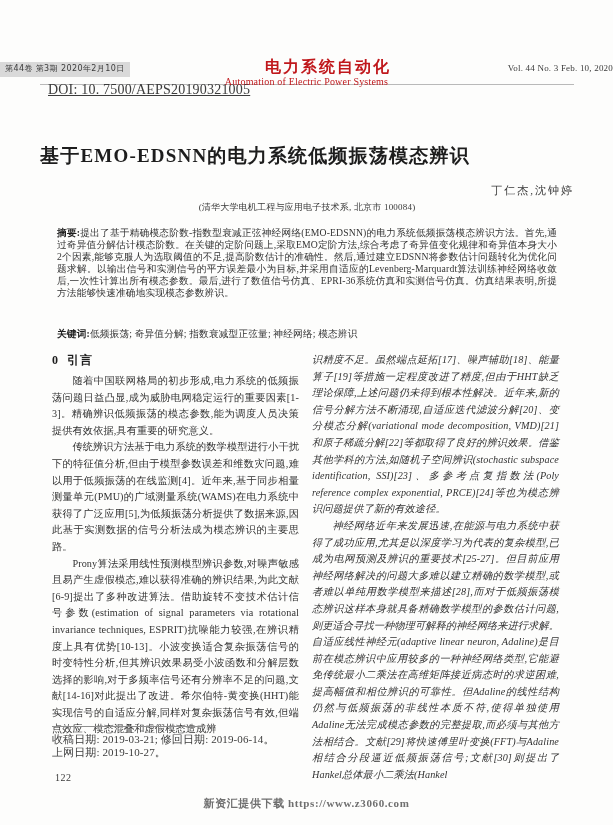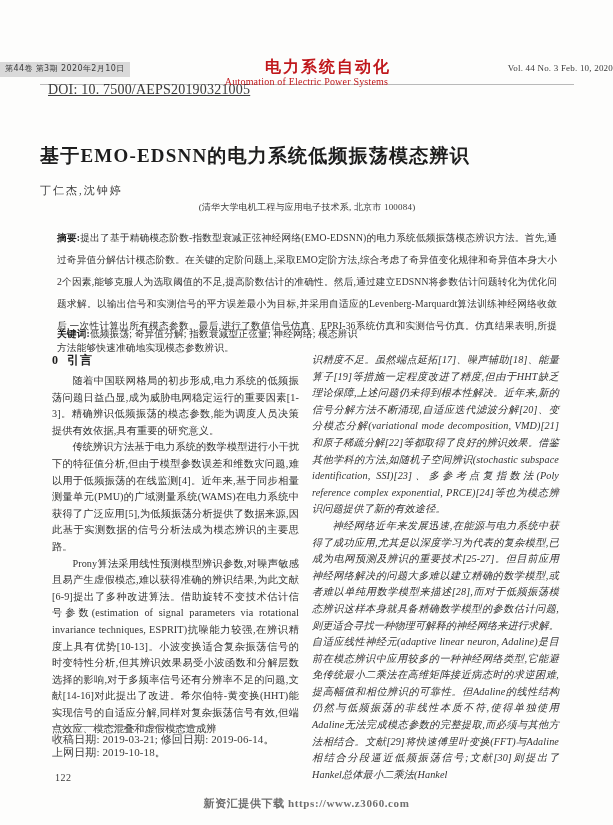--- a/index.html
+++ b/index.html
@@ -109,21 +109,21 @@
     font-size: 19px;
     font-weight: bold;
     letter-spacing: 1.2px;
     color: #1d1d1d;
   }
   .authors {
     position: absolute;
     left: 40px;
     top: 183px;
     width: 534px;
-    text-align: left;
+    text-align: right;
     font-size: 11px;
     letter-spacing: 2px;
     color: #3a3a3a;
   }
   .affiliation {
     position: absolute;
     left: 40px;
     top: 201px;
     width: 534px;
     text-align: center;
@@ -132,21 +132,21 @@
     color: #3a3a3a;
   }
 
   
   .abstract {
     position: absolute;
     left: 57px;
     top: 227px;
     width: 500px;
     font-size: 9.7px;
-    line-height: 22px;
+    line-height: 12px;
     text-align: justify;
     color: #333333;
     letter-spacing: 0.15px;
   }
   .abstract .lbl,
   .keywords .lbl {
     font-weight: bold;
     color: #1f1f1f;
   }
   .keywords {
@@ -276,20 +276,20 @@
     </div>
     <div class="col col-right">
       <p class="body">识精度不足。虽然端点延拓[17]、噪声辅助[18]、能量算子[19]等措施一定程度改进了精度,但由于HHT缺乏理论保障,上述问题仍未得到根本性解决。近年来,新的信号分解方法不断涌现,自适应迭代滤波分解[20]、变分模态分解(variational mode decomposition, VMD)[21]和原子稀疏分解[22]等都取得了良好的辨识效果。借鉴其他学科的方法,如随机子空间辨识(stochastic subspace identification, SSI)[23]、多参考点复指数法(Poly reference complex exponential, PRCE)[24]等也为模态辨识问题提供了新的有效途径。</p>
       <p class="body indent">神经网络近年来发展迅速,在能源与电力系统中获得了成功应用,尤其是以深度学习为代表的复杂模型,已成为电网预测及辨识的重要技术[25-27]。但目前应用神经网络解决的问题大多难以建立精确的数学模型,或者难以单纯用数学模型来描述[28],而对于低频振荡模态辨识这样本身就具备精确数学模型的参数估计问题,则更适合寻找一种物理可解释的神经网络来进行求解。自适应线性神经元(adaptive linear neuron, Adaline)是目前在模态辨识中应用较多的一种神经网络类型,它能避免传统最小二乘法在高维矩阵接近病态时的求逆困难,提高幅值和相位辨识的可靠性。但Adaline的线性结构仍然与低频振荡的非线性本质不符,使得单独使用Adaline无法完成模态参数的完整提取,而必须与其他方法相结合。文献[29]将快速傅里叶变换(FFT)与Adaline相结合分段逼近低频振荡信号;文献[30]则提出了Hankel总体最小二乘法(Hankel</p>
     </div>
   </div>
 
   <div class="footnote-rule"></div>
   <div class="footnote">
     <div>收稿日期: 2019-03-21; 修回日期: 2019-06-14。</div>
-    <div>上网日期: 2019-10-18。</div>
+    <div>上网日期: 2019-10-27。</div>
   </div>
 
   <div class="page-number">122</div>
 
   <div class="watermark">新资汇提供下载 https://www.z3060.com</div>
 
 </div>
 
 </body></html>

